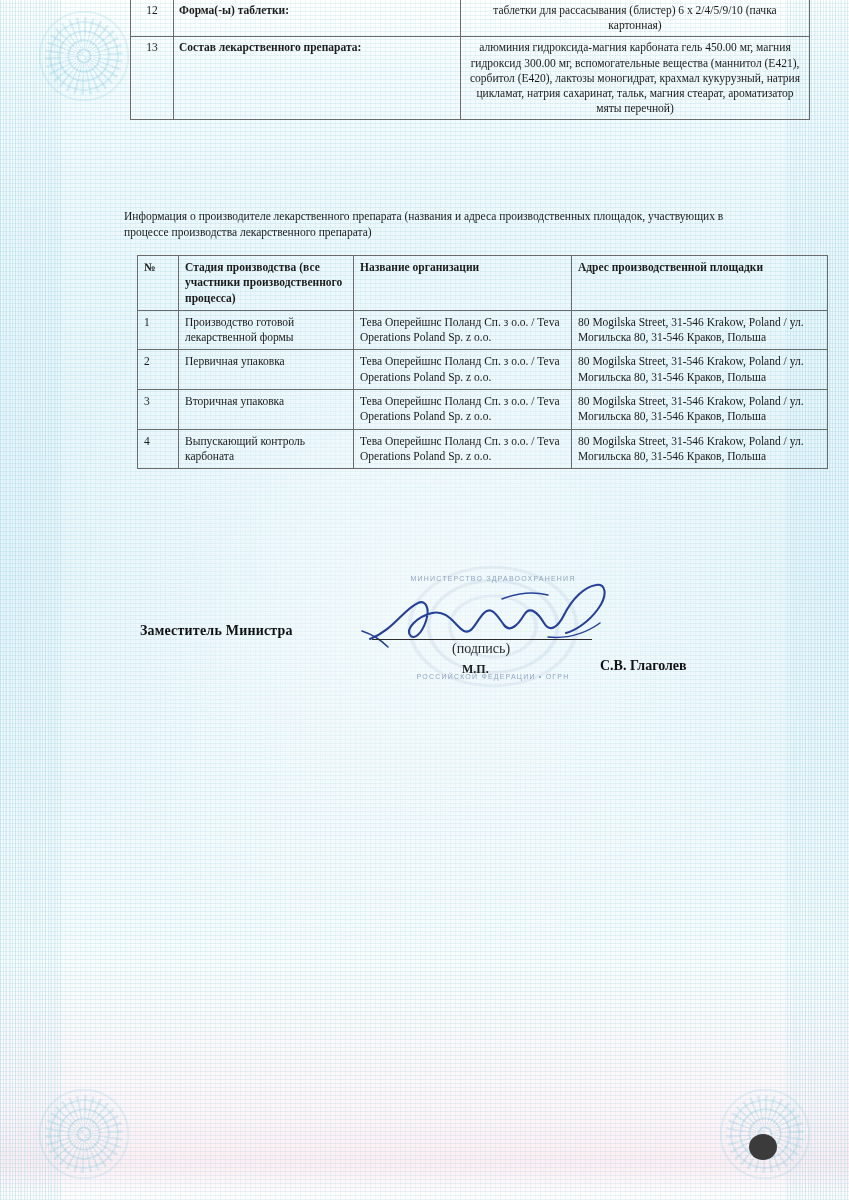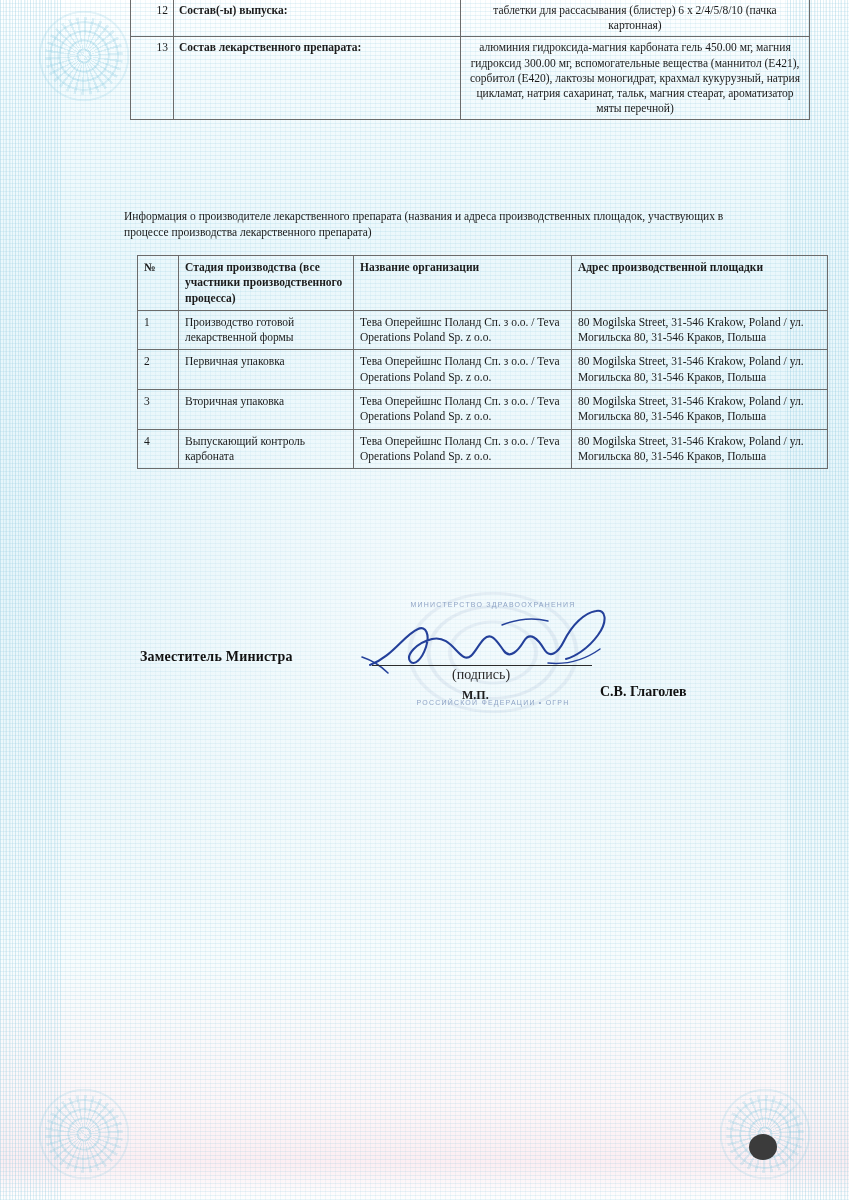--- a/index.html
+++ b/index.html
@@ -107,21 +107,21 @@
     width: 648px;
     font-size: 11.5px;
     color: #1b1b1b;
   }
   table.top-table td {
     border: 1px solid #6b6b6b;
     padding: 3px 5px;
     vertical-align: top;
     line-height: 1.32;
   }
-  .col-num { width: 32px; text-align: right; }
+  .col-num { width: 32px; text-align: center; }
   .col-label { width: 276px; }
   .col-value { width: 338px; text-align: center; }
   .label-strong { font-weight: bold; }
   .top-table .first-row td { border-top: none; }
 
   
   .info-par {
     position: absolute;
     left: 124px;
     top: 208px;
@@ -152,21 +152,21 @@
   table.man-table thead th { font-weight: bold; }
   .m-col-1 { width: 28px; }
   .m-col-2 { width: 162px; }
   .m-col-3 { width: 205px; }
   .m-col-4 { width: 243px; }
 
   
   .sig-block {
     position: absolute;
     left: 0;
-    top: 585px;
+    top: 559px;
     width: 817px;
     height: 140px;
   }
   .minister-title {
     position: absolute;
     left: 140px;
     top: 64px;
     font-size: 14px;
     font-weight: bold;
     color: #111;
@@ -247,22 +247,22 @@
   <div class="rosette bl"></div>
   <div class="rosette br"></div>
   <div class="hole"></div>
 
   <div class="content">
 
     <table class="doc-table top-table">
       <tbody>
         <tr class="first-row">
           <td class="col-num">12</td>
-          <td class="col-label label-strong">Состав(-ы) выпуска:</td>
-          <td class="col-value">таблетки для рассасывания (блистер) 6 х 2/4/5/8/10 (пачка картонная)</td>
+          <td class="col-label label-strong">Форма(-ы) таблетки:</td>
+          <td class="col-value">таблетки для рассасывания (блистер) 6 х 2/4/5/9/10 (пачка картонная)</td>
         </tr>
         <tr>
           <td class="col-num">13</td>
           <td class="col-label label-strong">Состав лекарственного препарата:</td>
           <td class="col-value">алюминия гидроксида-магния карбоната гель 450.00 мг, магния гидроксид 300.00 мг, вспомогательные вещества (маннитол (Е421), сорбитол (Е420), лактозы моногидрат, крахмал кукурузный, натрия цикламат, натрия сахаринат, тальк, магния стеарат, ароматизатор мяты перечной)</td>
         </tr>
       </tbody>
     </table>
 
     <div class="info-par">Информация о производителе лекарственного препарата (названия и адреса производственных площадок, участвующих в процессе производства лекарственного препарата)</div>

